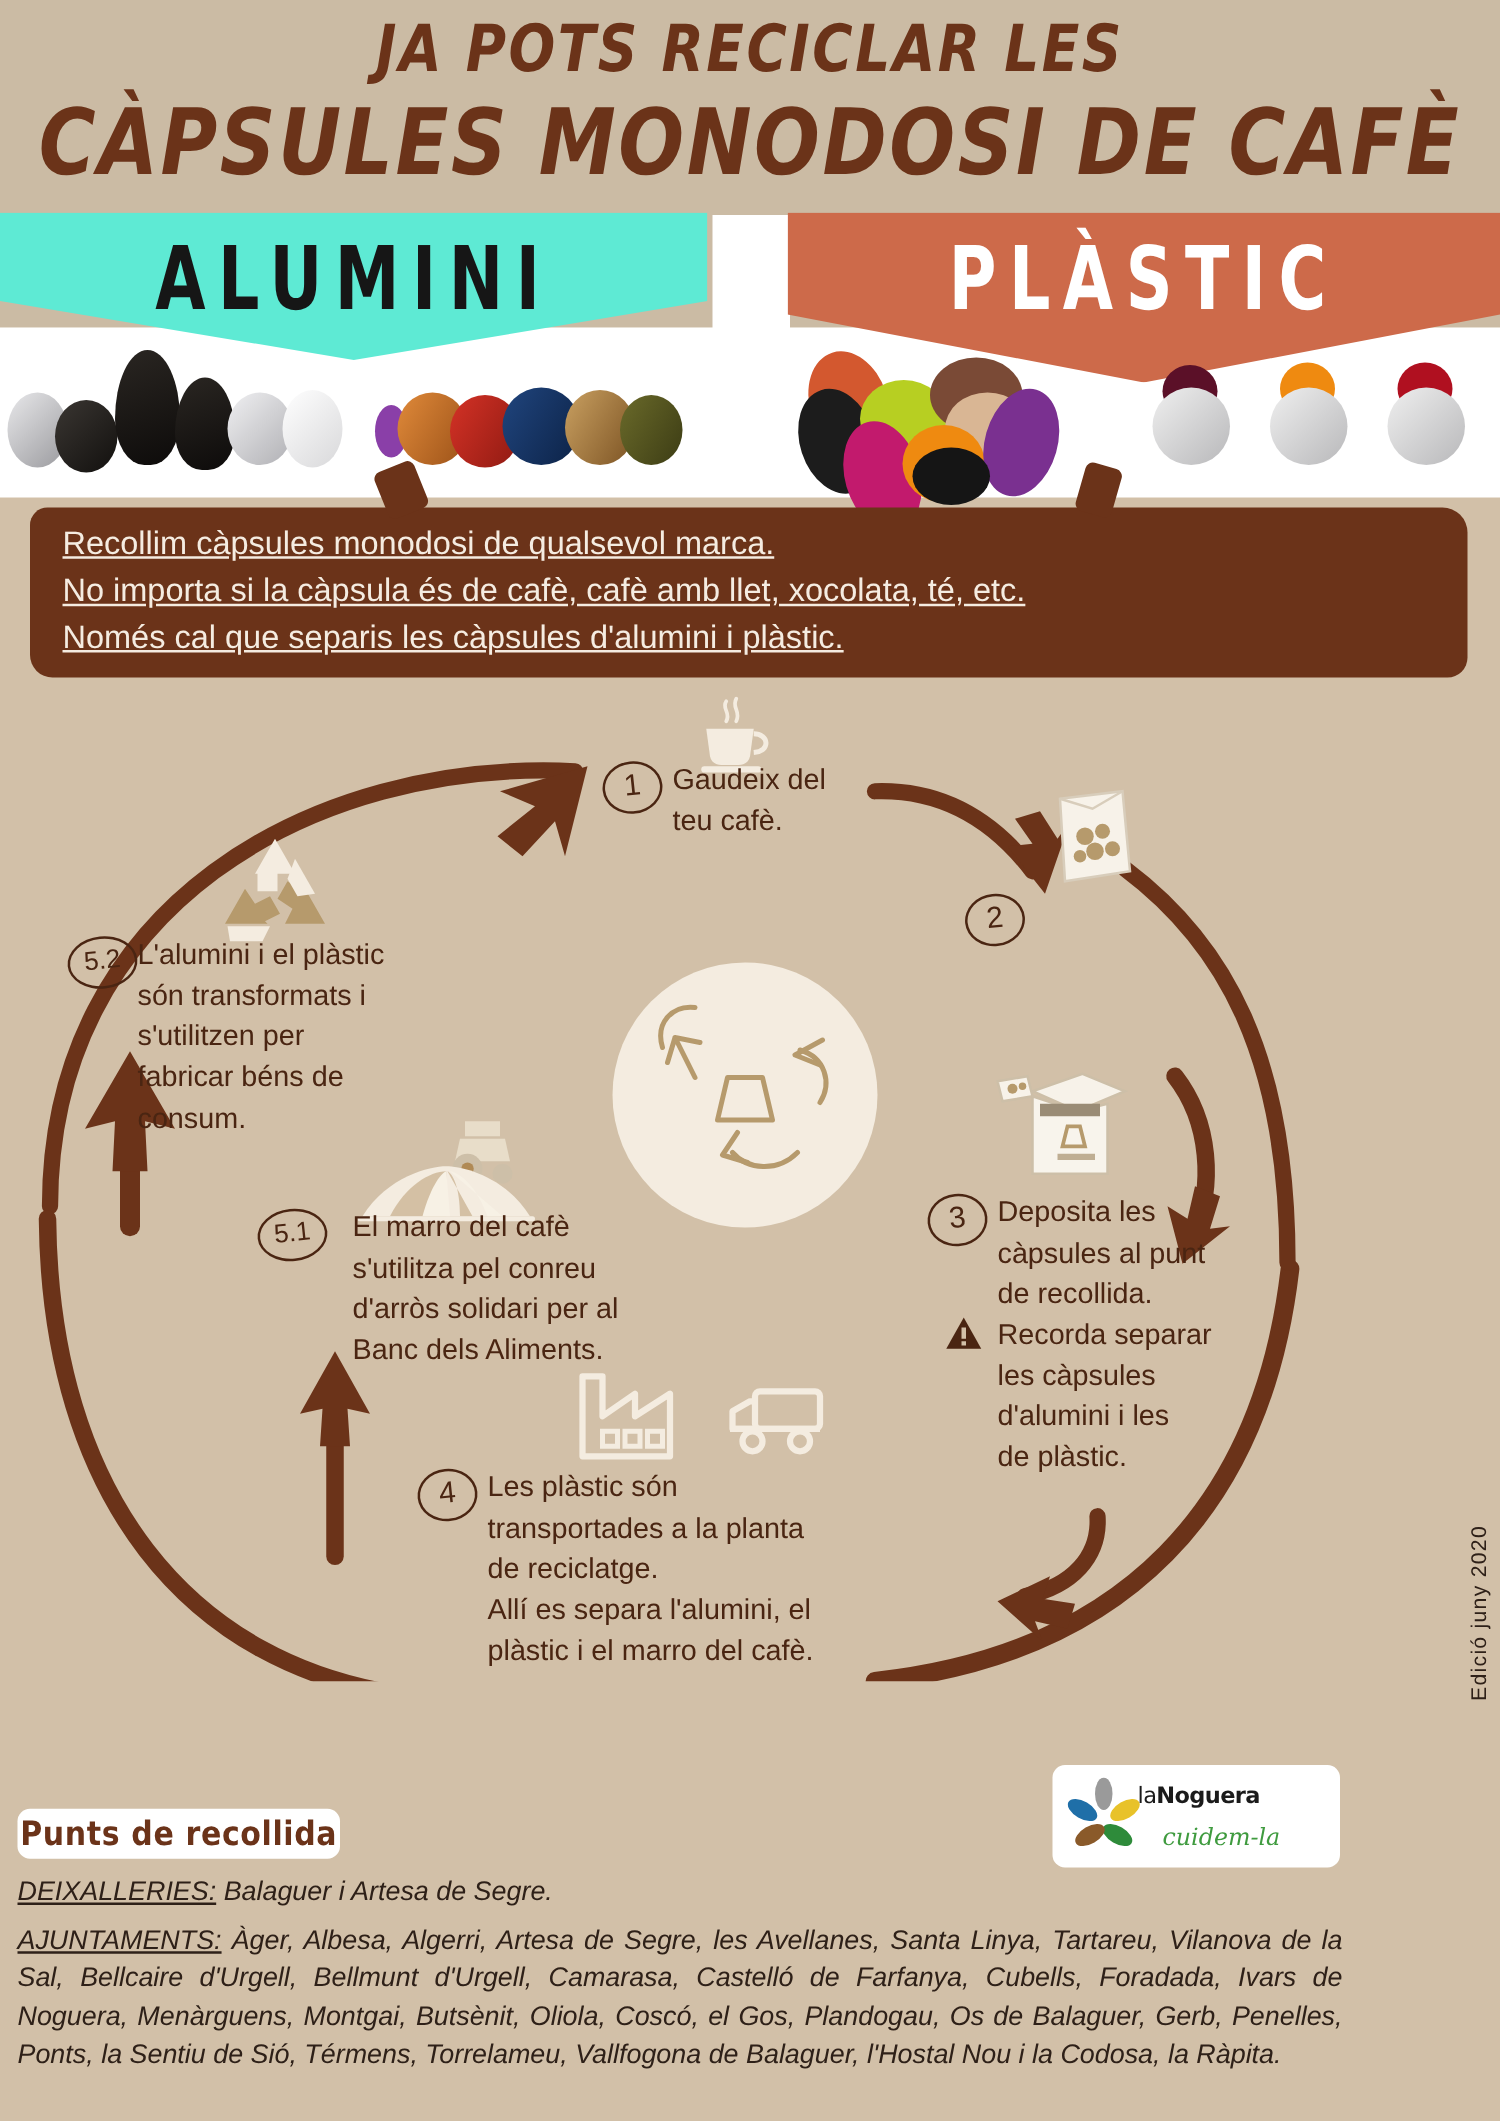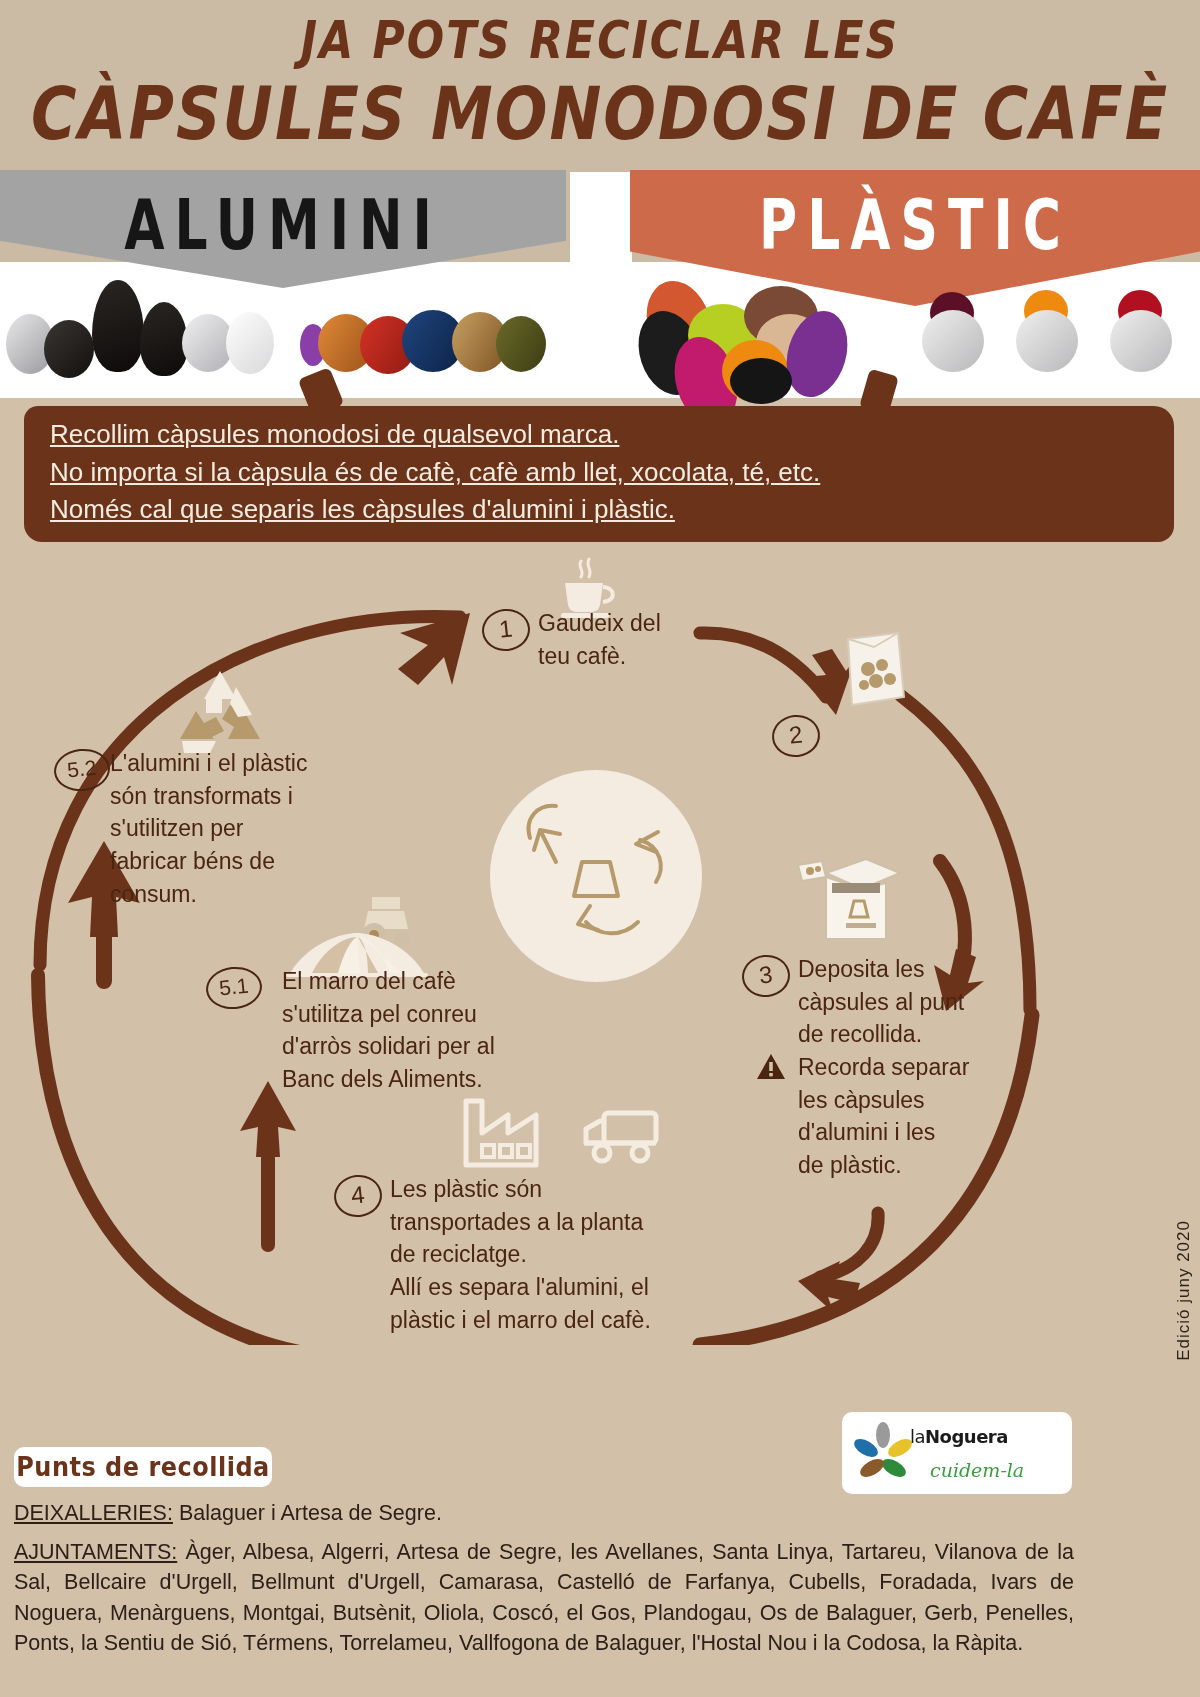--- a/index.html
+++ b/index.html
@@ -22,21 +22,21 @@
     font-weight:bold; font-style:italic;
     letter-spacing:2px; line-height:1.0;
     transform:scaleY(1.18); transform-origin:center top;
   }
   .title-top { position:absolute; left:0; top:14px; width:1200px; font-size:44px; }
   .title-main { position:absolute; left:0; top:78px; width:1200px; font-size:62px; }
 
   
   .tab-alu {
     position:absolute; left:0; top:170px; width:566px; height:118px;
-    background:#a3a3a3;
+    background:#5eead4;
     clip-path:polygon(0 0, 100% 0, 100% 60%, 50% 100%, 0 60%);
   }
   .tab-pla {
     position:absolute; left:630px; top:170px; width:570px; height:136px;
     background:#cd6a4a;
     clip-path:polygon(0 0, 100% 0, 100% 60%, 50% 100%, 0 60%);
   }
   .tab-label {
     position:absolute; top:14px; width:100%; text-align:center;
     font-family:"DejaVu Sans", sans-serif; font-weight:bold;
@@ -118,21 +118,21 @@
     font-weight:bold; font-size:24px; letter-spacing:0.5px;
     transform:scaleY(1.12); transform-origin:center top;
   }
   .foot {
     position:absolute; left:14px; top:1498px; width:1060px;
     color:#2e2018; font-size:21.5px; line-height:1.42;
     font-family:"Liberation Sans", sans-serif;
   }
   .foot .lbl { text-decoration:underline; }
   .foot .justified { text-align:justify; }
-  .foot p { margin:0 0 8px 0; }
+  .foot p { margin:0 0 8px 0;font-style:italic; }
 
   .edicio {
     position:absolute; right:6px; top:1220px;
     color:#2e2018; font-size:17px; letter-spacing:1px;
     writing-mode:vertical-rl; transform:rotate(180deg);
     font-family:"Liberation Sans", sans-serif;
   }
 
   .logo-box {
     position:absolute; left:842px; top:1412px; width:230px; height:82px;

